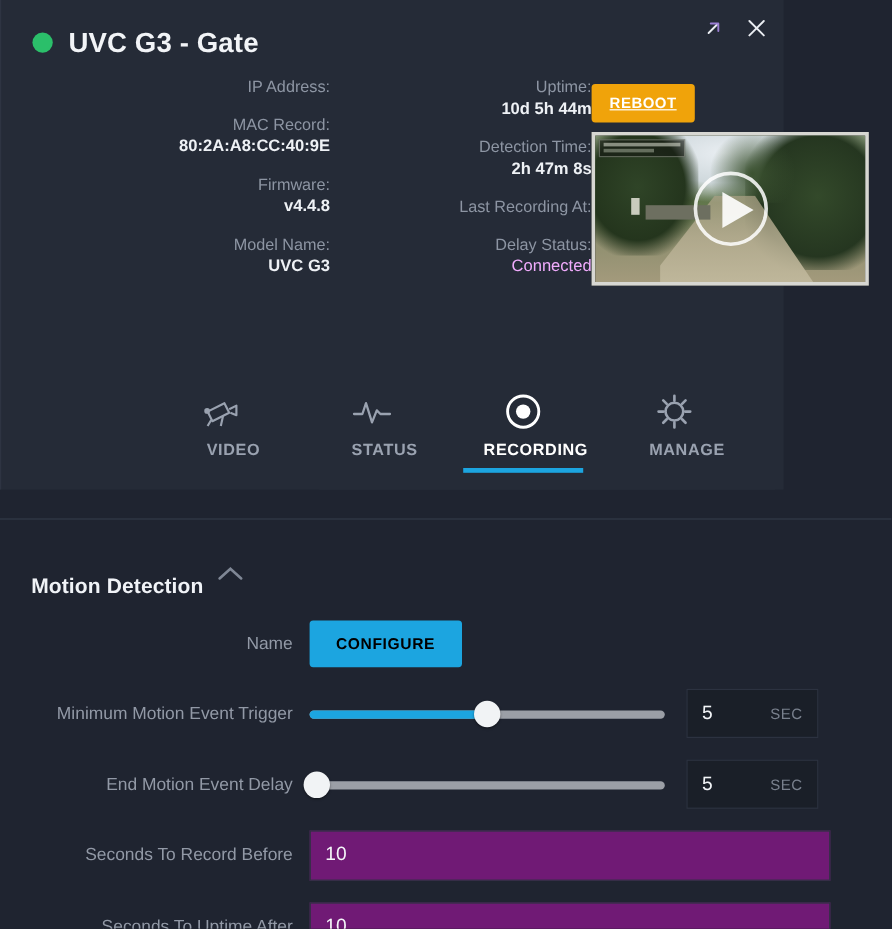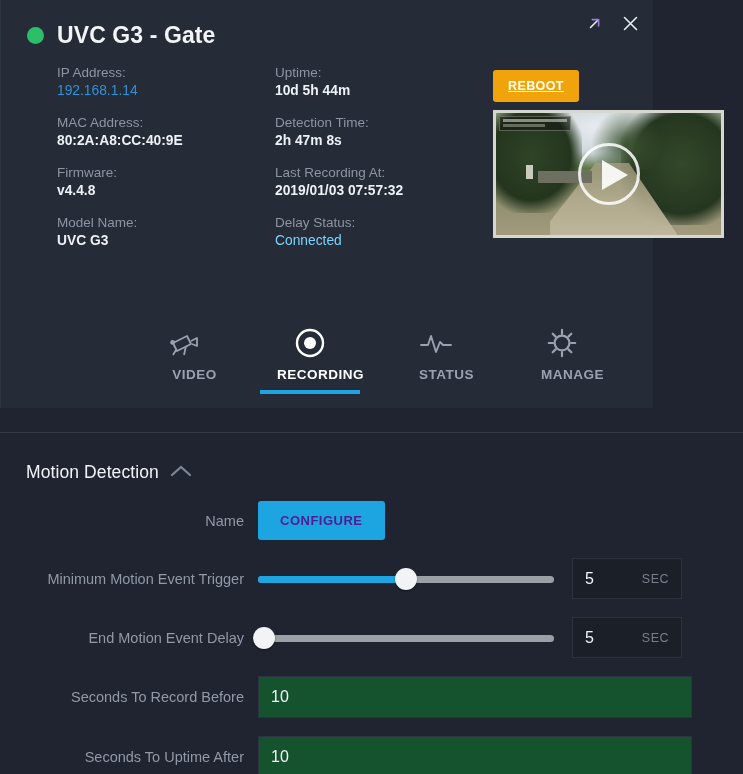--- a/index.html
+++ b/index.html
@@ -62,37 +62,37 @@
   }
 
   
   .info {
     position: absolute;
     top: 64px; left: 56px;
     display: flex;
     gap: 0;
   }
   .info-col { width: 218px; }
-  .info-item { margin-bottom: 14px; }
+  .info-item { margin-bottom: 14px; text-align: right; }
   .info-item:last-child { margin-bottom: 0; }
   .info-label {
     font-size: 13.5px;
     color: #8d95a3;
     line-height: 17px;
     white-space: nowrap;
   }
   .info-value {
     font-size: 13.8px;
     color: #eef1f5;
     line-height: 19px;
     font-weight: 600;
     white-space: nowrap;
   }
   .info-value.link { color: #2d93d6; font-weight: 500; }
-  .info-value.ok   { color: #7dd3fc; font-weight: 500; }
+  .info-value.ok   { color: #f0abfc; font-weight: 500; }
 
   
   .reboot {
     position: absolute;
     top: 70px; left: 492px;
     background: #f0a30a;
     color: #fff;
     border: none;
     font-family: inherit;
     font-size: 12.5px;
@@ -251,43 +251,44 @@
   }
   .section-head {
     display: flex;
     align-items: center;
     gap: 11px;
     padding: 24px 0 0 26px;
     cursor: pointer;
   }
   .section-title {
     font-size: 17.5px;
-    font-weight: 400;
+    font-weight: 700;
     color: #f0f3f7;
     letter-spacing: .1px;
+    margin-top: 16px;
   }
 
   .form-row {
     display: flex;
     align-items: center;
     margin-top: 18px;
   }
   .form-label {
     width: 258px;
     text-align: right;
     padding-right: 14px;
     font-size: 14.5px;
     color: #9299a6;
     white-space: nowrap;
   }
   .form-ctrl { flex: 1; padding-right: 40px; }
 
   .configure {
     background: #1ca5e0;
-    color: #4c1d95;
+    color: #000000;
     border: none;
     font-family: inherit;
     font-size: 13px;
     font-weight: 600;
     letter-spacing: .5px;
     padding: 12px 22px;
     border-radius: 3px;
     cursor: pointer;
   }
 
@@ -343,21 +344,21 @@
   }
   .num-box .unit {
     font-size: 12.5px;
     color: #79808d;
     letter-spacing: .5px;
   }
 
   .wide-input {
     width: 434px;
     height: 42px;
-    background: #14532d;
+    background: #701a75;
     border: 1px solid #2c3240;
     display: flex;
     align-items: center;
     padding: 0 12px;
     font-size: 16px;
     color: #f3f5f8;
     cursor: text;
   }
 </style>
 </head>
@@ -462,24 +463,23 @@
 
   <div class="title-row">
     <span class="status-dot"></span>
     <span class="dev-title">UVC G3 - Gate</span>
   </div>
 
   <div class="info">
     <div class="info-col">
       <div class="info-item">
         <div class="info-label">IP Address:</div>
-        <div class="info-value link">192.168.1.14</div>
-      </div>
-      <div class="info-item">
-        <div class="info-label">MAC Address:</div>
+      </div>
+      <div class="info-item">
+        <div class="info-label">MAC Record:</div>
         <div class="info-value">80:2A:A8:CC:40:9E</div>
       </div>
       <div class="info-item">
         <div class="info-label">Firmware:</div>
         <div class="info-value">v4.4.8</div>
       </div>
       <div class="info-item">
         <div class="info-label">Model Name:</div>
         <div class="info-value">UVC G3</div>
       </div>
@@ -488,21 +488,20 @@
       <div class="info-item">
         <div class="info-label">Uptime:</div>
         <div class="info-value">10d 5h 44m</div>
       </div>
       <div class="info-item">
         <div class="info-label">Detection Time:</div>
         <div class="info-value">2h 47m 8s</div>
       </div>
       <div class="info-item">
         <div class="info-label">Last Recording At:</div>
-        <div class="info-value">2019/01/03 07:57:32</div>
       </div>
       <div class="info-item">
         <div class="info-label">Delay Status:</div>
         <div class="info-value ok">Connected</div>
       </div>
     </div>
   </div>
 
   <button class="reboot">REBOOT</button>
 
@@ -530,38 +529,38 @@
             <path d="M6 14 L20 7 L24 15 L10 22 Z"></path>
             <path d="M24 12 L30 9 L30 17 L25 15"></path>
             <path d="M9 21 L6 26 M19 17 L17 26"></path>
           </g>
           <circle cx="5.6" cy="13.4" r="2.4" fill="#9aa2b0"></circle>
         </svg>
       </div>
       <div class="tab-label">VIDEO</div>
     </div>
 
+    <div class="tab">
+      <div class="tab-icon">
+        <svg width="34" height="28" viewBox="0 0 34 28">
+          <path d="M2 16 L9 16 L12 7 L17 23 L21 13 L24 16 L32 16" fill="none" stroke="#9aa2b0" stroke-width="1.9" stroke-linecap="round" stroke-linejoin="round"></path>
+        </svg>
+      </div>
+      <div class="tab-label">STATUS</div>
+    </div>
+
     <div class="tab active">
       <div class="tab-icon">
         <svg width="32" height="32" viewBox="0 0 32 32">
           <circle cx="16" cy="16" r="13" fill="none" stroke="#ffffff" stroke-width="2.4"></circle>
           <circle cx="16" cy="16" r="6" fill="#ffffff"></circle>
         </svg>
       </div>
       <div class="tab-label">RECORDING</div>
       <div class="tab-underline"></div>
-    </div>
-
-    <div class="tab">
-      <div class="tab-icon">
-        <svg width="34" height="28" viewBox="0 0 34 28">
-          <path d="M2 16 L9 16 L12 7 L17 23 L21 13 L24 16 L32 16" fill="none" stroke="#9aa2b0" stroke-width="1.9" stroke-linecap="round" stroke-linejoin="round"></path>
-        </svg>
-      </div>
-      <div class="tab-label">STATUS</div>
     </div>
 
     <div class="tab">
       <div class="tab-icon">
         <svg width="32" height="32" viewBox="0 0 32 32">
           <g fill="none" stroke="#9aa2b0" stroke-width="2.2">
             <circle cx="16" cy="16" r="7.4"></circle>
             <path d="M16 2.8 L16 7 M16 25 L16 29.2 M2.8 16 L7 16 M25 16 L29.2 16
                      M6.7 6.7 L9.6 9.6 M22.4 22.4 L25.3 25.3
                      M25.3 6.7 L22.4 9.6 M9.6 22.4 L6.7 25.3" stroke-linecap="round"></path>

